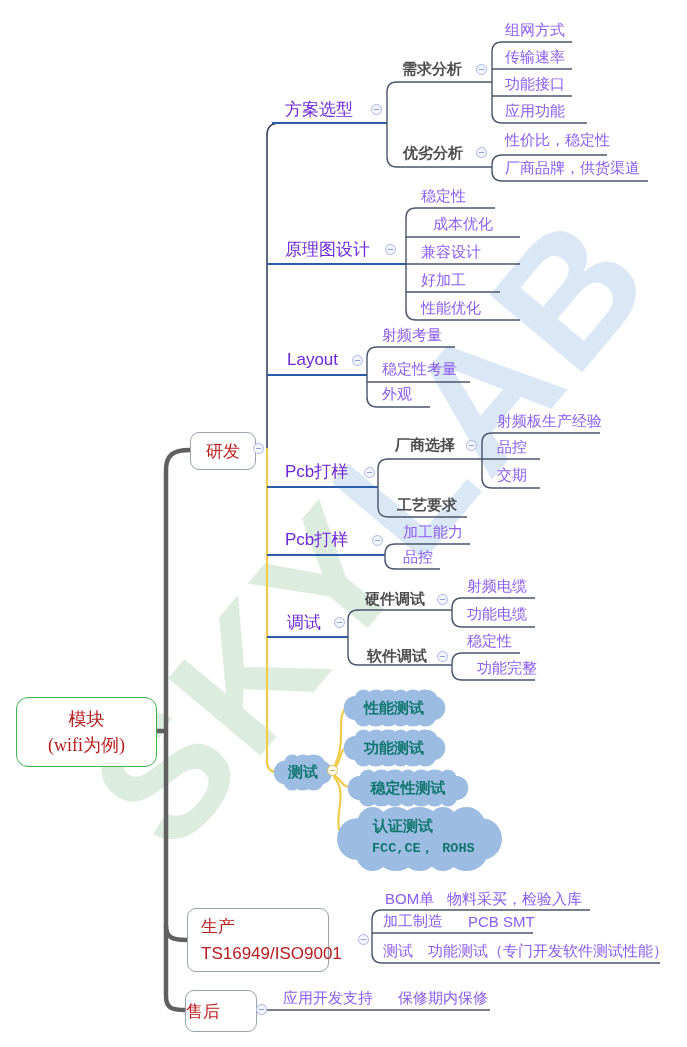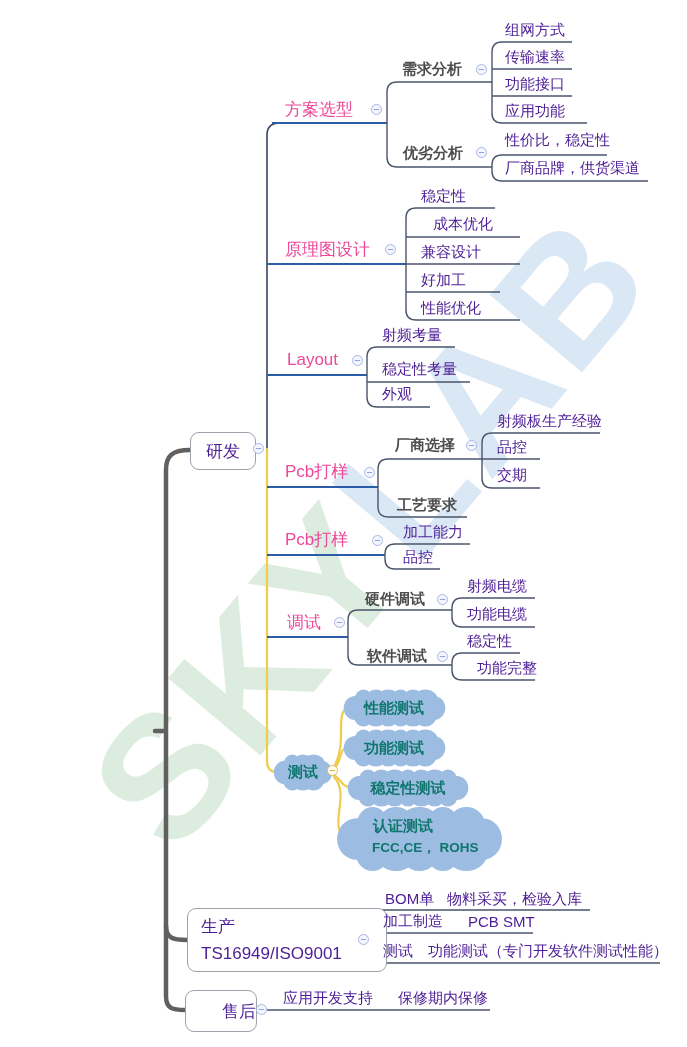--- a/index.html
+++ b/index.html
@@ -9,30 +9,30 @@
   
   .watermark{position:absolute;left:-10px;top:180px;width:760px;height:700px;z-index:0;
              display:flex;align-items:center;justify-content:center;
              transform:rotate(-50deg);transform-origin:50% 50%;
              font-weight:bold;font-size:175px;letter-spacing:6px;white-space:nowrap;
              user-select:none;}
   .wm-g{color:rgba(140,195,150,0.30);}
   .wm-b{color:rgba(150,185,225,0.35);}
   
   .lb{position:absolute;transform:translateY(-50%);white-space:nowrap;z-index:3;}
-  .t-blue{font-size:17px;color:#ec4899;}
+  .t-blue{font-size:17px;color:#6d28d9;}
   .t-sub{font-size:15px;color:#4d4d4d;font-weight:bold;}
-  .t-leaf{font-size:15px;color:#4c1d95;}
+  .t-leaf{font-size:15px;color:#8b5cf6;}
   .t-cloud{font-size:15px;font-weight:bold;color:#0f766e;z-index:4;}
   .t-cloud.center{transform:translate(-50%,-50%);}
   .t-cert2{font-size:13.5px;}
   
   .nodebox{position:absolute;background:#fff;border:1.5px solid #9aa2ab;border-radius:9px;
            z-index:2;display:flex;flex-direction:column;justify-content:center;}
-  .green-text{color:#4c1d95;font-size:17px;}
+  .green-text{color:#b91c1c;font-size:17px;}
   .root-box{border-color:#3cb44b;border-radius:12px;align-items:center;
             font-family:"Liberation Serif","DejaVu Serif",serif;font-size:18px;line-height:26px;}
   
   .minus{position:absolute;width:11px;height:11px;border-radius:50%;z-index:5;
          border:1px solid #aab5e6;background:#f3f6fd;color:#7d8dd6;
          font-size:11px;line-height:9px;text-align:center;box-sizing:border-box;cursor:pointer;}
   .minus.yellow{border-color:#e0c052;color:#bfa030;background:#fffdf2;}
 </style>
 </head>
 <body>
@@ -171,28 +171,32 @@
         <ellipse cx="419.5" cy="853.19" rx="18.81" ry="17.82"></ellipse>
         <ellipse cx="442.98" cy="824.81" rx="15.840000000000002" ry="17.82"></ellipse>
         <ellipse cx="442.98" cy="853.19" rx="16.830000000000002" ry="17.82"></ellipse>
         <ellipse cx="466.46000000000004" cy="824.81" rx="18.48" ry="17.82"></ellipse>
         <ellipse cx="466.46000000000004" cy="853.19" rx="20.790000000000003" ry="17.82"></ellipse>
         <ellipse cx="356.84" cy="839" rx="19.8" ry="20.790000000000003"></ellipse>
         <ellipse cx="482.16" cy="839" rx="19.8" ry="20.790000000000003"></ellipse>
       </g>
   </svg>
 
+  <div class="nodebox root-box green-text" style="left:16px;top:697px;width:139px;height:68px;">
+    <div>模块</div>
+    <div>(wifi为例)</div>
+  </div>
   <div class="nodebox" style="left:190px;top:432px;width:64px;height:36px;align-items:center;">
     <div class="green-text">研发</div>
   </div>
-  <div class="nodebox" style="left:187px;top:908px;width:200px;height:64px;padding-left:13px;line-height:27px;box-sizing:border-box;">
+  <div class="nodebox" style="left:187px;top:908px;width:142px;height:64px;padding-left:13px;line-height:27px;box-sizing:border-box;">
     <div class="green-text">生产</div>
     <div class="green-text">TS16949/ISO9001</div>
   </div>
-  <div class="nodebox" style="left:185px;top:990px;width:70px;height:40px;align-items:flex-end;">
+  <div class="nodebox" style="left:185px;top:990px;width:70px;height:40px;align-items:flex-start;">
     <div class="green-text">售后</div>
   </div>
 
   <div class="lb t-blue" style="left:285px;top:109px;">方案选型</div>
   <div class="lb t-blue" style="left:285px;top:249px;">原理图设计</div>
   <div class="lb t-blue" style="left:287px;top:360px;">Layout</div>
   <div class="lb t-blue" style="left:285px;top:471px;">Pcb打样</div>
   <div class="lb t-blue" style="left:285px;top:539px;">Pcb打样</div>
   <div class="lb t-blue" style="left:287px;top:622px;">调试</div>
 
@@ -229,21 +233,21 @@
   <div class="lb t-leaf" style="left:467px;top:614px;">功能电缆</div>
   <div class="lb t-sub" style="left:367px;top:656px;">软件调试</div>
   <div class="lb t-leaf" style="left:467px;top:641px;">稳定性</div>
   <div class="lb t-leaf" style="left:467px;top:668px;margin-left:10px;">功能完整</div>
 
   <div class="lb t-cloud center" style="left:303px;top:772px;">测试</div>
   <div class="lb t-cloud center" style="left:394px;top:708px;">性能测试</div>
   <div class="lb t-cloud center" style="left:394px;top:748px;">功能测试</div>
   <div class="lb t-cloud center" style="left:408px;top:788px;">稳定性测试</div>
   <div class="lb t-cloud" style="left:373px;top:826px;">认证测试</div>
-  <div class="lb t-cloud t-cert2" style="left:372px;top:848px;">FCC,CE， ROHS</div>
+  <div class="lb t-cloud t-cert2" style="left:372px;top:848px;font-family:Liberation Mono, monospace;">FCC,CE， ROHS</div>
 
   <div class="lb t-leaf" style="left:385px;top:899px;">BOM单</div>
   <div class="lb t-leaf" style="left:447px;top:899px;">物料采买，检验入库</div>
   <div class="lb t-leaf" style="left:383px;top:921px;">加工制造</div>
   <div class="lb t-leaf" style="left:468px;top:921px;">PCB SMT</div>
   <div class="lb t-leaf" style="left:383px;top:951px;">测试</div>
   <div class="lb t-leaf" style="left:428px;top:951px;">功能测试（专门开发软件测试性能）</div>
 
   <div class="lb t-leaf" style="left:283px;top:998px;">应用开发支持</div>
   <div class="lb t-leaf" style="left:398px;top:998px;">保修期内保修</div>

